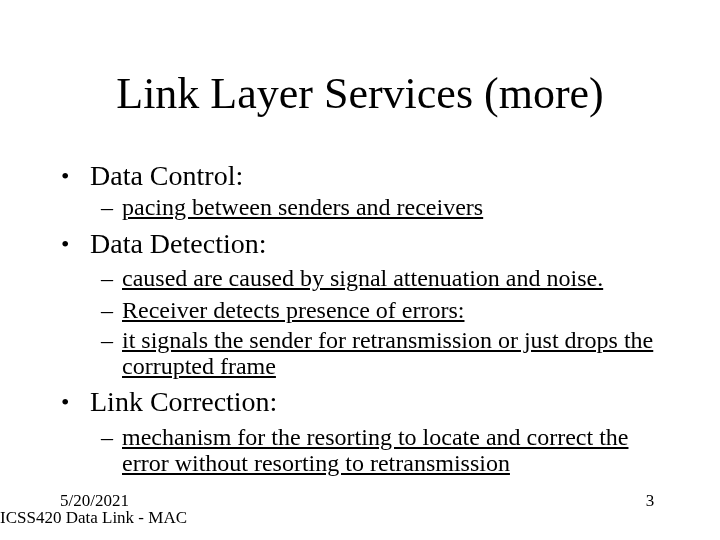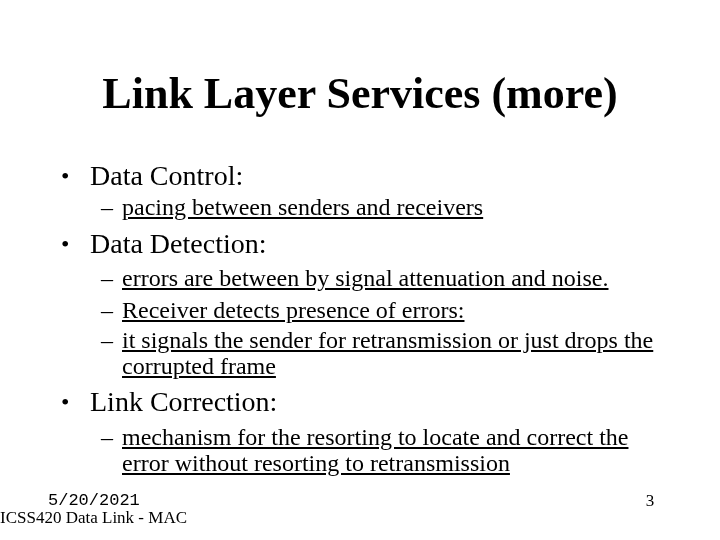--- a/index.html
+++ b/index.html
@@ -17,21 +17,21 @@
     overflow: hidden;
   }
   .title {
     position: absolute;
     top: 72px;
     left: 0;
     width: 720px;
     text-align: center;
     font-size: 44px;
     line-height: 44px;
-    font-weight: bold;
+    font-weight: normal;
     margin: 0;
     white-space: nowrap;
   }
   .l1 {
     position: absolute;
     left: 0;
     width: 720px;
     font-size: 28px;
     line-height: 34px;
     white-space: nowrap;
@@ -67,21 +67,21 @@
   }
   .footer-date,
   .footer-course,
   .footer-page {
     position: absolute;
     top: 491px;
     font-size: 17px;
     line-height: 20px;
     white-space: nowrap;
   }
-  .footer-date { left: 48px; font-family: Liberation Mono, monospace; }
+  .footer-date { left: 60px; }
   .footer-course { left: 0; width: 720px; text-align: left; margin-top: 17px; }
   .footer-page { left: 640px; width: 20px; text-align: center; }
 </style>
 </head>
 <body>
 
 <div class="slide">
 
   <h1 class="title">Link Layer Services (more)</h1>
 
@@ -93,21 +93,21 @@
     <span class="marker">–</span>
     <span class="txt">pacing between senders and receivers</span>
   </div>
 
   <div class="l1" style="top:227px">
     <span class="marker">•</span>
     <span class="txt">Data Detection:</span>
   </div>
   <div class="l2" style="top:265px">
     <span class="marker">–</span>
-    <span class="txt">errors are between by signal attenuation and noise.</span>
+    <span class="txt">caused are caused by signal attenuation and noise.</span>
   </div>
   <div class="l2" style="top:297px">
     <span class="marker">–</span>
     <span class="txt">Receiver detects presence of errors:</span>
   </div>
   <div class="l2" style="top:327px">
     <span class="marker">–</span>
     <span class="txt">it signals the sender for retransmission or just drops the
 corrupted frame</span>
   </div>

